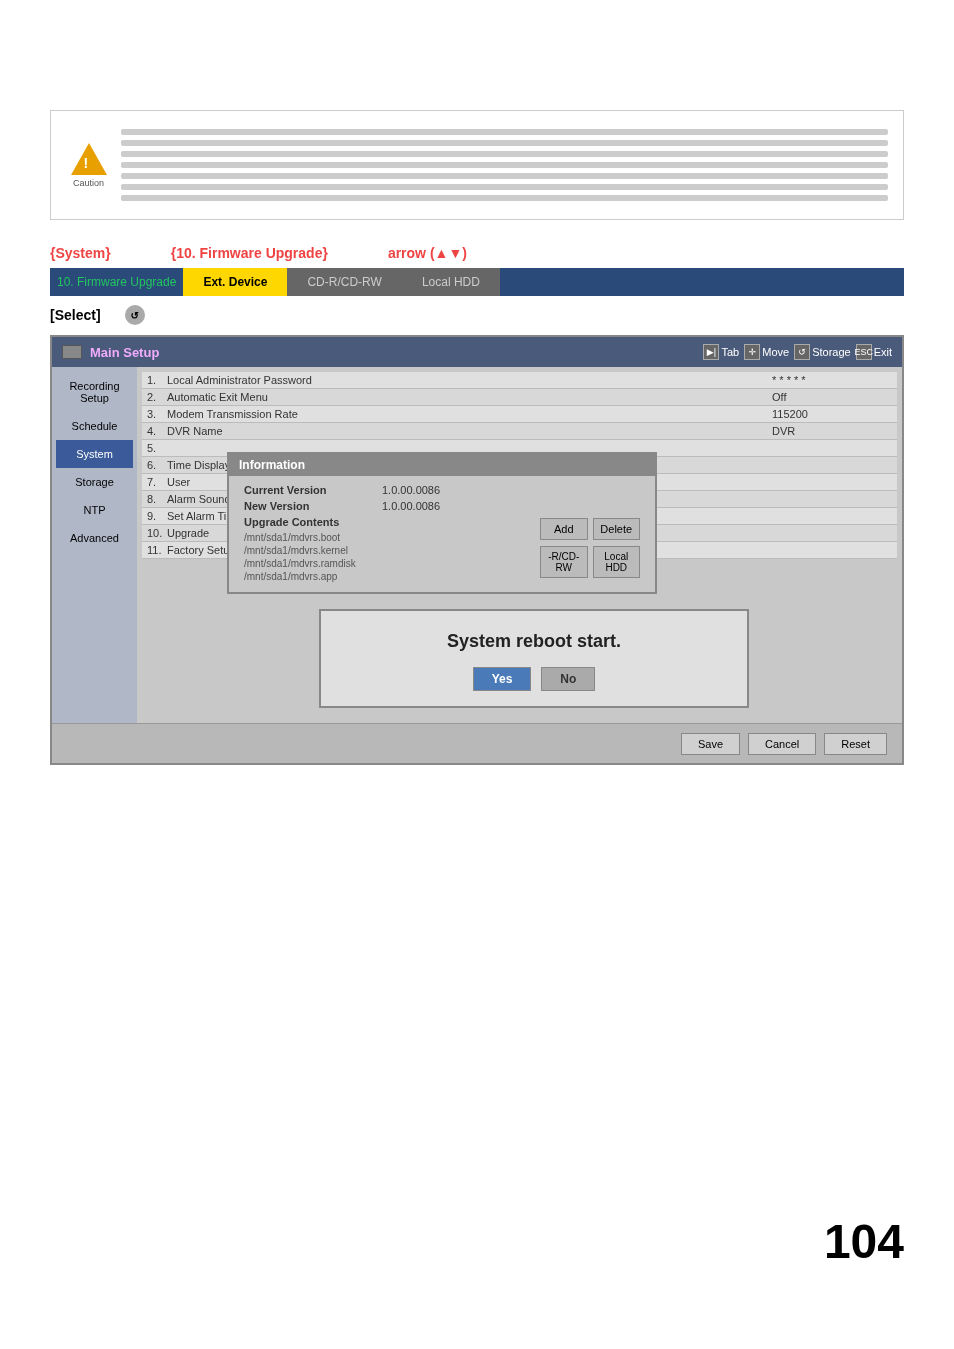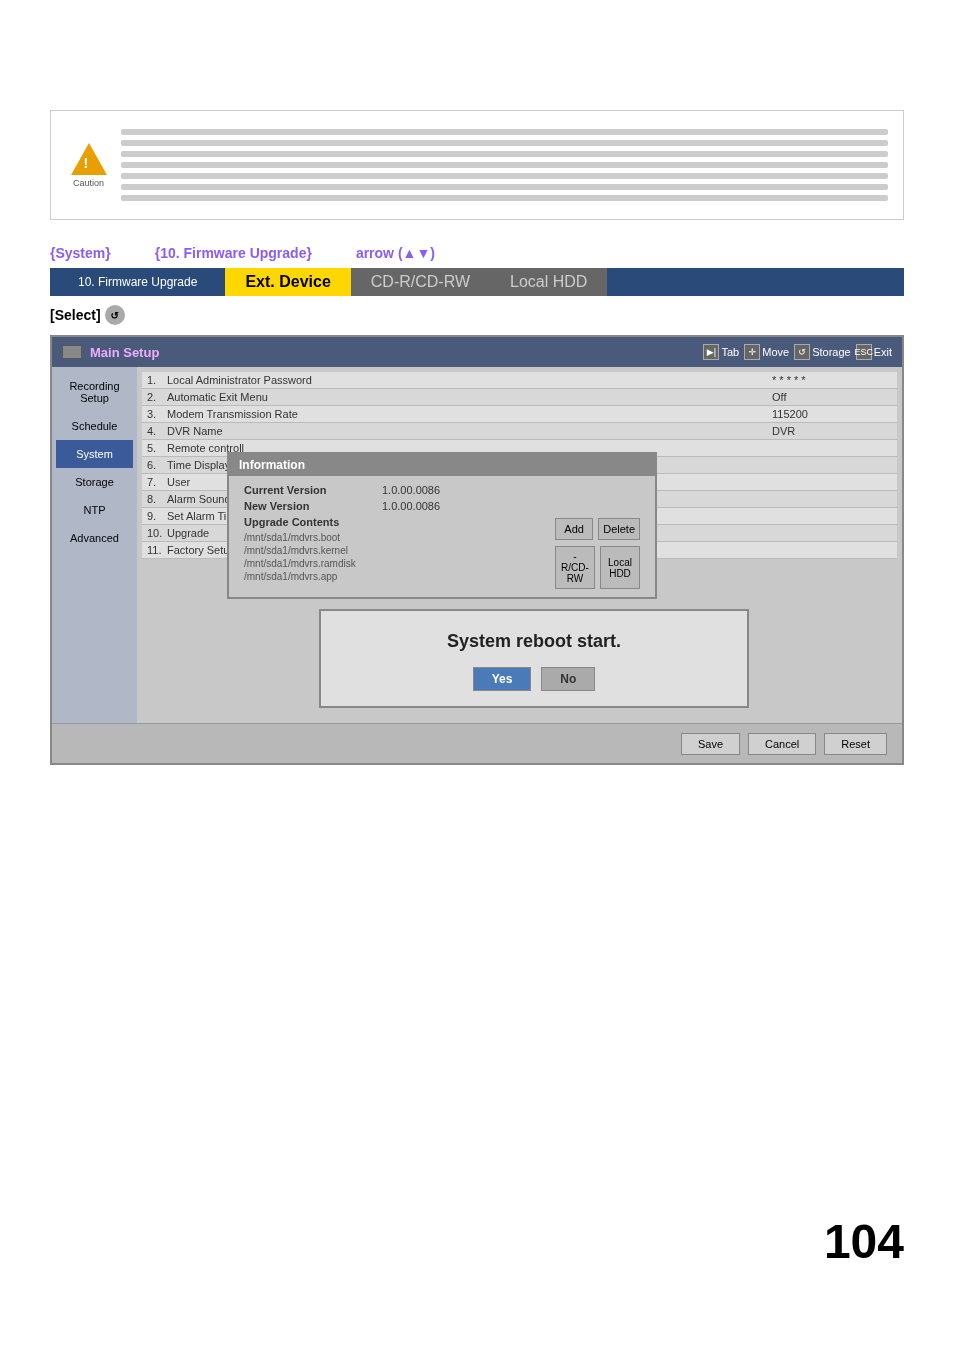--- a/index.html
+++ b/index.html
@@ -67,50 +67,50 @@
     }
 
     
     .nav-bar {
       position: absolute;
       top: 245px;
       left: 50px;
       right: 50px;
       display: flex;
       align-items: center;
-      gap: 44px;
+      gap: 60px;
       font-size: 14px;
-      color: #8b5cf6;
+      color: #ef4444;
     }
     .nav-item {
       font-weight: bold;
     }
 
     
     .tab-bar {
       position: absolute;
       top: 268px;
       left: 50px;
       right: 50px;
       display: flex;
       align-items: stretch;
       height: 28px;
       background: #2a4a7a;
     }
     .tab-label {
-      color: #ffffff;
+      color: #22c55e;
       font-size: 12px;
-      padding: 5px 28px;
+      padding: 5px 7px;
       display: flex;
       align-items: center;
       white-space: nowrap;
     }
     .tab-item {
       padding: 5px 20px;
-      font-size: 16px;
+      font-size: 12px;
       display: flex;
       align-items: center;
       cursor: pointer;
       border: none;
       outline: none;
     }
     .tab-item.active {
       background: #ffd700;
       color: #000;
       font-weight: bold;
@@ -120,21 +120,21 @@
       color: #ccc;
     }
 
     
     .select-row {
       position: absolute;
       top: 305px;
       left: 50px;
       display: flex;
       align-items: center;
-      gap: 4px;
+      gap: 24px;
       font-size: 14px;
       font-weight: bold;
     }
     .select-icon {
       width: 20px;
       height: 20px;
       border-radius: 50%;
       background: #aaa;
       display: inline-flex;
       align-items: center;
@@ -489,21 +489,20 @@
           <span class="setting-name">Modem Transmission Rate</span>
           <span class="setting-value">115200</span>
         </div>
         <div class="setting-row">
           <span class="setting-num">4.</span>
           <span class="setting-name">DVR Name</span>
           <span class="setting-value">DVR</span>
         </div>
         <div class="setting-row">
           <span class="setting-num">5.</span>
-          <span class="setting-name">Remote controll</span>
           <span class="setting-value"></span>
         </div>
         <div class="setting-row">
           <span class="setting-num">6.</span>
           <span class="setting-name">Time Display Fo</span>
           <span class="setting-value"></span>
         </div>
         <div class="setting-row">
           <span class="setting-num">7.</span>
           <span class="setting-name">User</span>
@@ -543,21 +542,21 @@
             <span class="info-val">1.0.00.0086</span>
           </div>
           <div style="display:flex;gap:10px;margin-top:4px;">
             <div style="flex:1;">
               <div class="upgrade-contents-label">Upgrade Contents</div>
               <div class="upgrade-file">/mnt/sda1/mdvrs.boot</div>
               <div class="upgrade-file">/mnt/sda1/mdvrs.kernel</div>
               <div class="upgrade-file">/mnt/sda1/mdvrs.ramdisk</div>
               <div class="upgrade-file">/mnt/sda1/mdvrs.app</div>
             </div>
-            <div style="display:flex;flex-direction:column;gap:6px;width:85px;padding-top:2px;">
+            <div style="display:flex;flex-direction:column;gap:6px;width:100px;padding-top:2px;">
               <div style="display:flex;gap:5px;">
                 <button class="action-btn">Add</button>
                 <button class="action-btn">Delete</button>
               </div>
               <div style="display:flex;gap:5px;">
                 <button class="storage-btn">-R/CD-RW</button>
                 <button class="storage-btn">Local HDD</button>
               </div>
             </div>
           </div>

